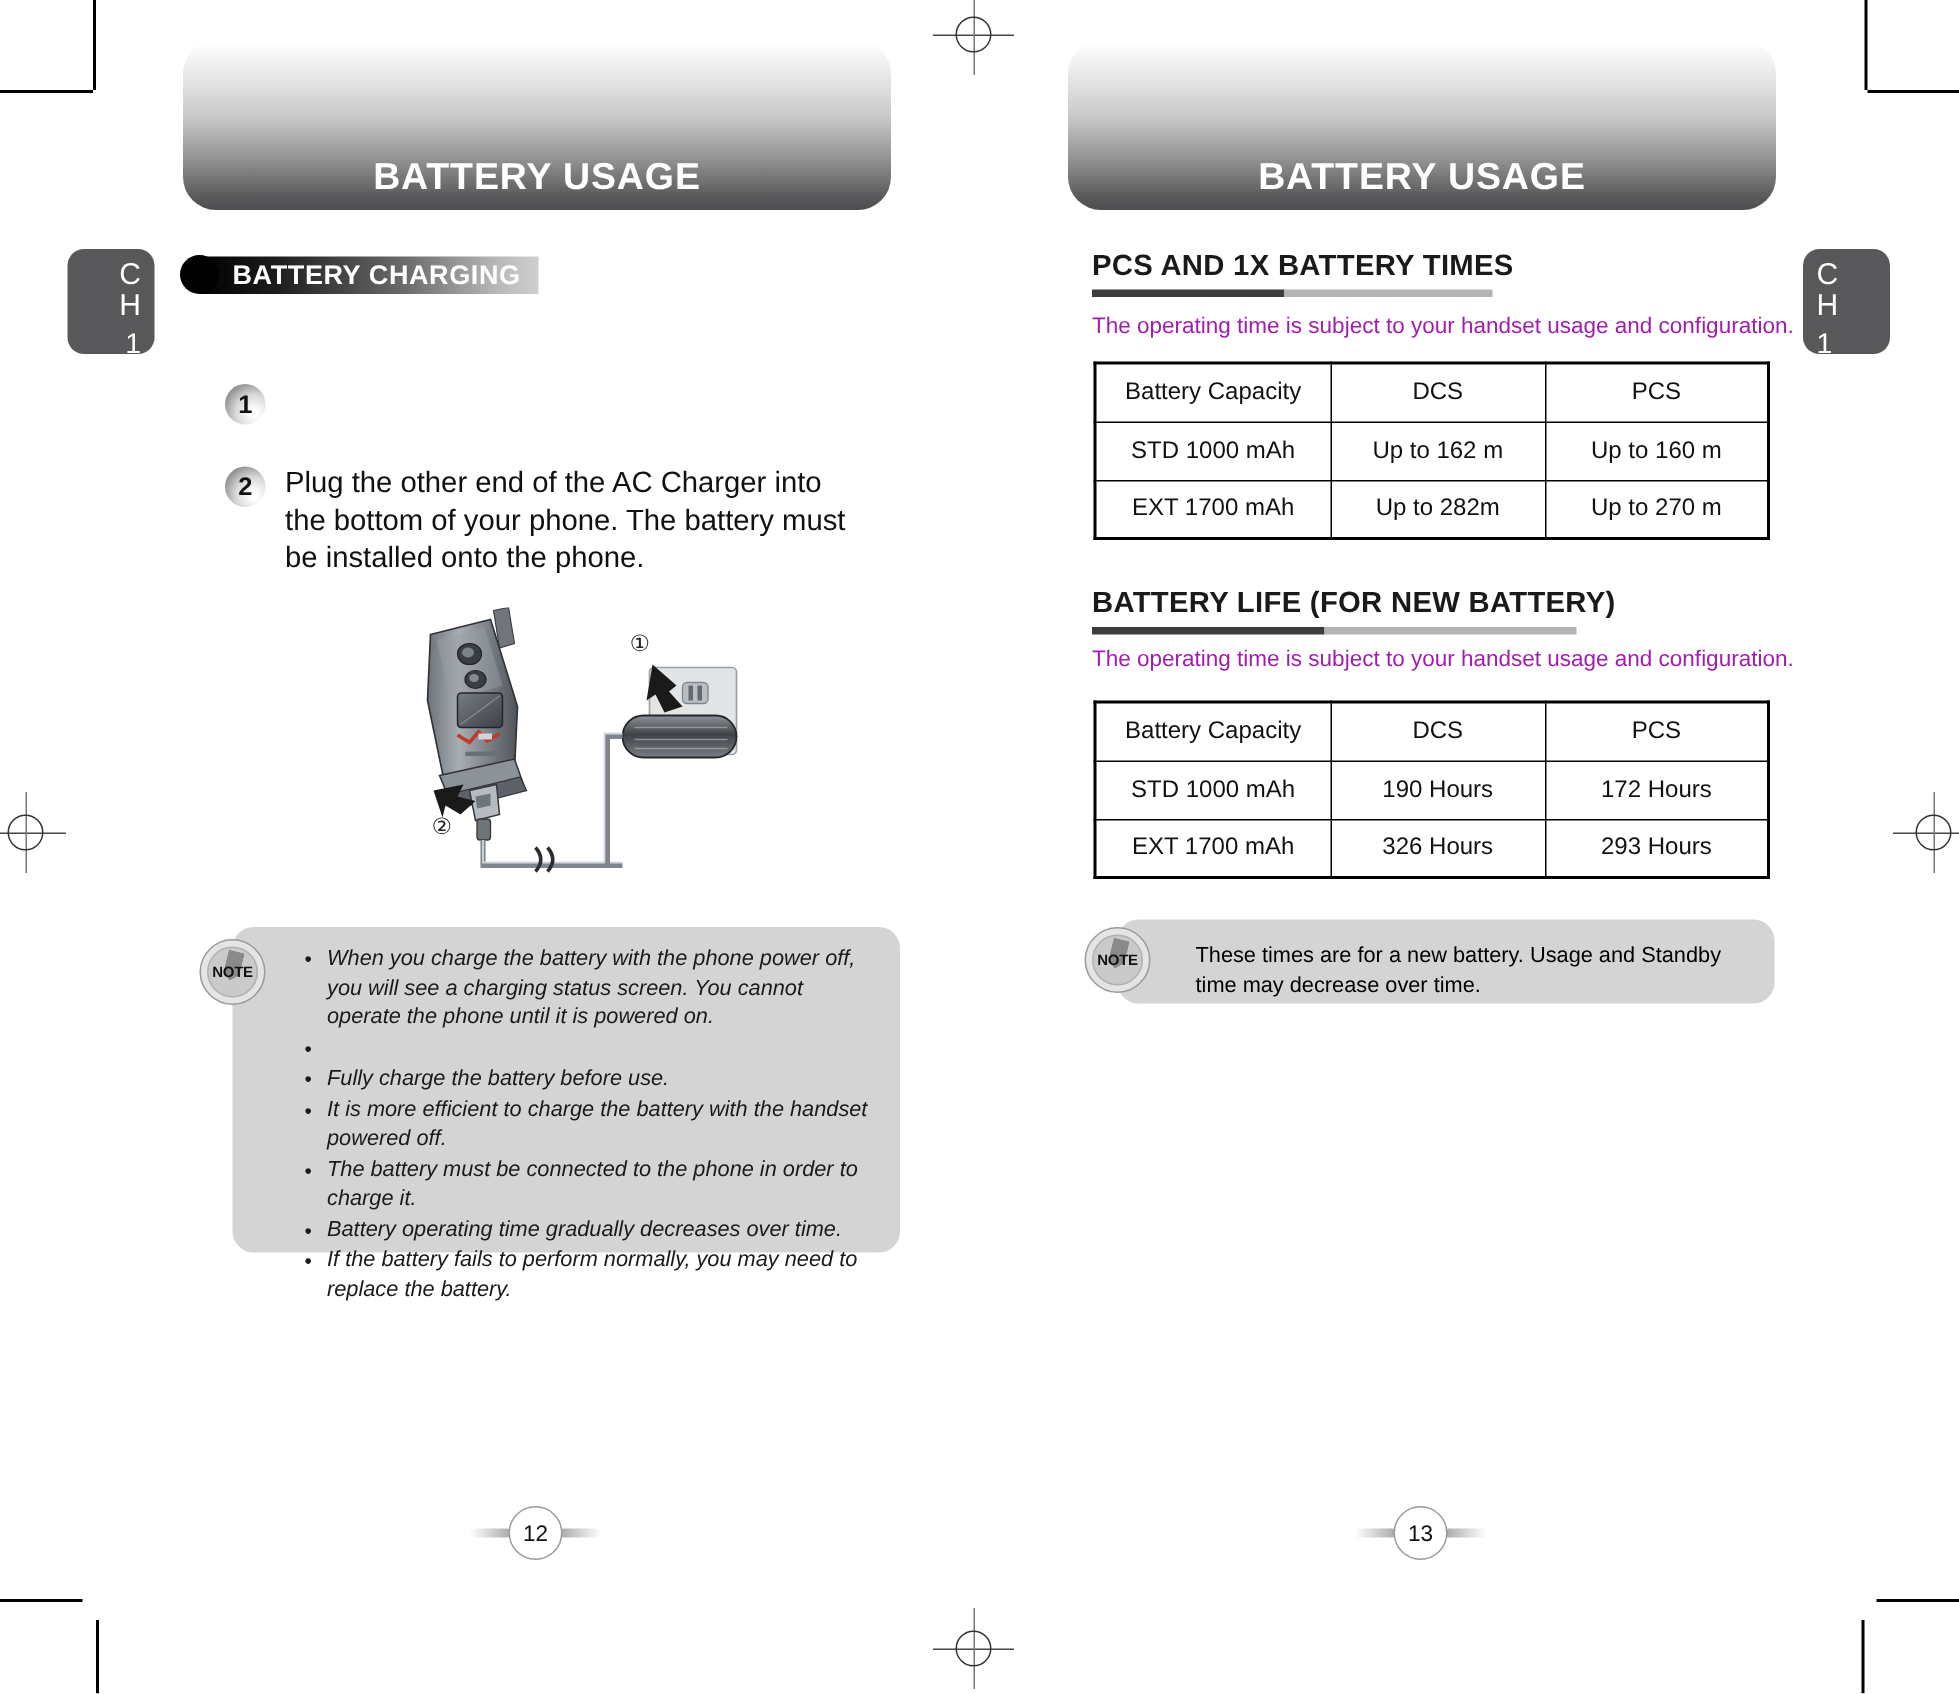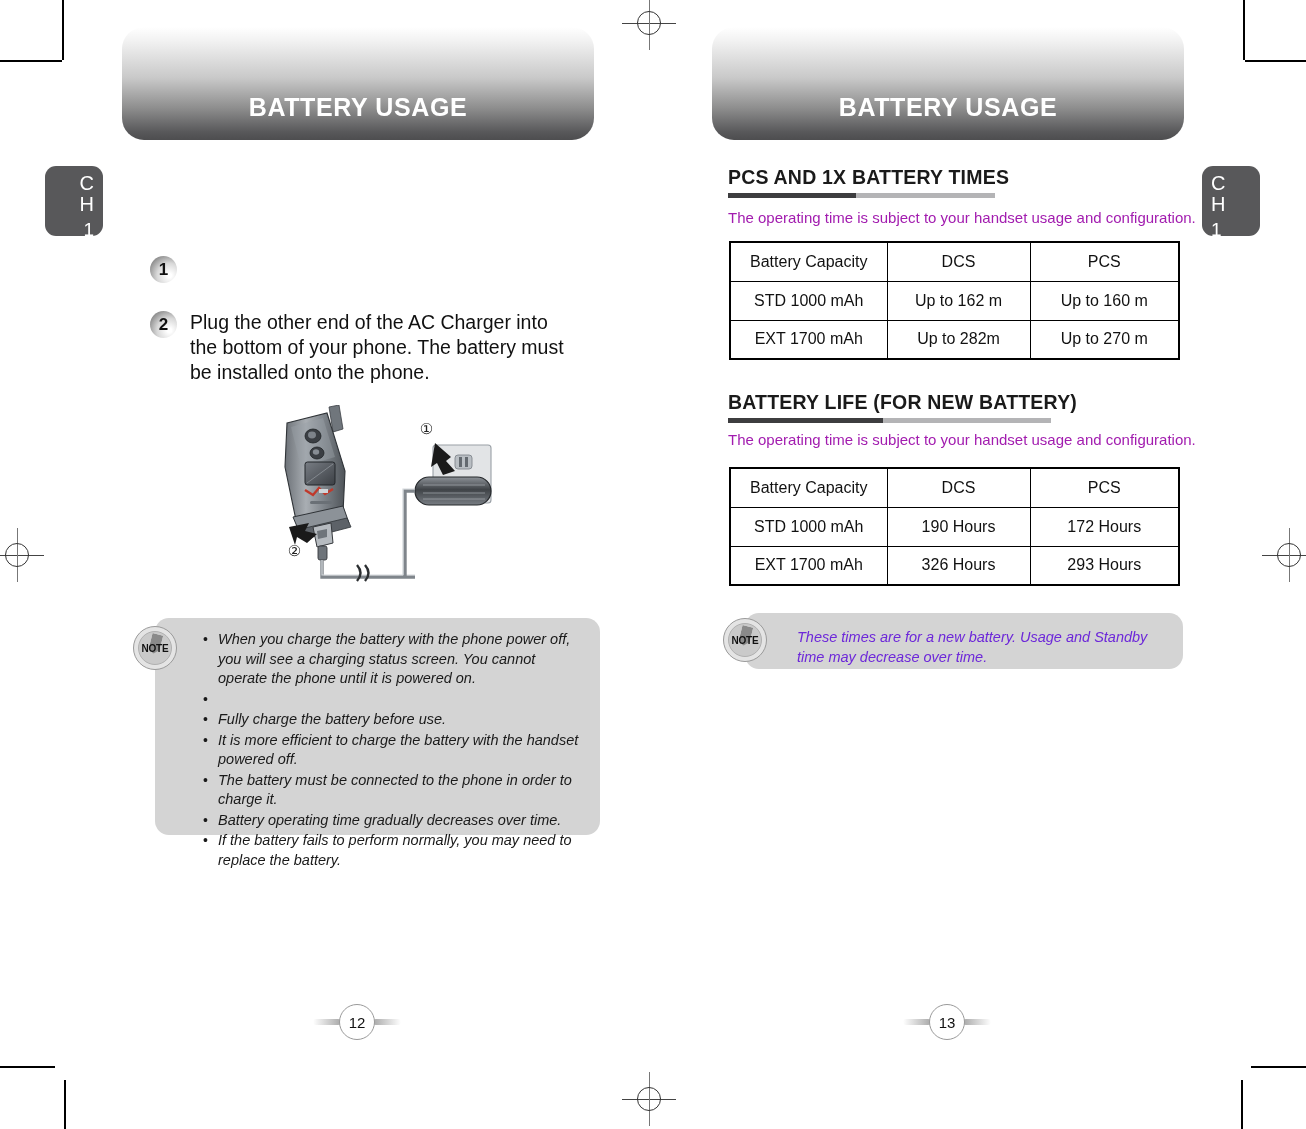--- a/index.html
+++ b/index.html
@@ -29,21 +29,21 @@
   }
 
   
   .banner {
     position: absolute; height: 113px; border-radius: 22px;
     background: linear-gradient(to bottom, #ffffff 0%, #f2f2f2 12%, #c9c9c9 45%, #8d8d8d 72%, #58585a 93%, #4d4d4f 100%);
     display: flex; align-items: flex-end; justify-content: center;
   }
   .banner-title {
     color: #ffffff; font-size: 25px; font-weight: bold;
-    letter-spacing: .6px; padding-bottom: 18px;
+    letter-spacing: .6px; padding-bottom: 7px;
   }
 
   
   .chtab {
     position: absolute; width: 58px; height: 70px; border-radius: 11px;
     background: #58585a; color: #fff; padding: 7px 9px;
     font-size: 20px; line-height: 21px; font-weight: 400;
   }
   .chtab .chl { display:block; }
   .chtab.right { text-align: left; }
@@ -117,22 +117,22 @@
     position: absolute; inset: 0; display:flex; align-items:center; justify-content:center;
     font-size: 10px; font-weight: bold; color: #111; letter-spacing: -.2px;
   }
   .note-list { padding: 12px 16px 14px 48px; }
   .note-li {
     display: flex; font-style: italic; font-size: 14.5px; line-height: 19.5px;
     color: #1a1a1a; margin-bottom: 1px;
   }
   .note-li .bul { width: 15px; flex: none; font-style: normal; font-size: 14px; }
   .note-single {
-    padding: 14px 16px 14px 52px; font-style: italic;
-    font-size: 14.5px; line-height: 20px; color: #6d28d9;
+    padding: 14px 16px 14px 52px; 
+    font-size: 14.5px; line-height: 20px; color: #000000;
   }
 
   
   .tbl-intro {
     position: absolute; font-size: 15px; color: #a21caf; white-space: nowrap;
   }
   table.spec {
     position: absolute; border-collapse: collapse; background: #fff;
     border: 2.4px solid #000;
   }
@@ -208,20 +208,26 @@
   <div class="banner" style="left:122px; top:27px; width:472px;">
     <div class="banner-title">BATTERY USAGE</div>
   </div>
 
   <div class="chtab left" style="left:45px; top:166px;">
     <span class="chl">C</span>
     <span class="chl">H</span>
     <span class="num">1</span>
   </div>
 
+  <div class="labelbar" style="left:120px; top:170px;">
+    <div class="dot"></div>
+    <div class="barbody">
+      <span class="barlabel">BATTERY CHARGING</span>
+    </div>
+  </div>
 
 
   <div class="step" style="left:150px; top:255px; width:420px;">
     <div class="step-badge">
       <span>1</span>
     </div>
   </div>
 
   <div class="step" style="left:150px; top:310px; width:430px;">
     <div class="step-badge">

